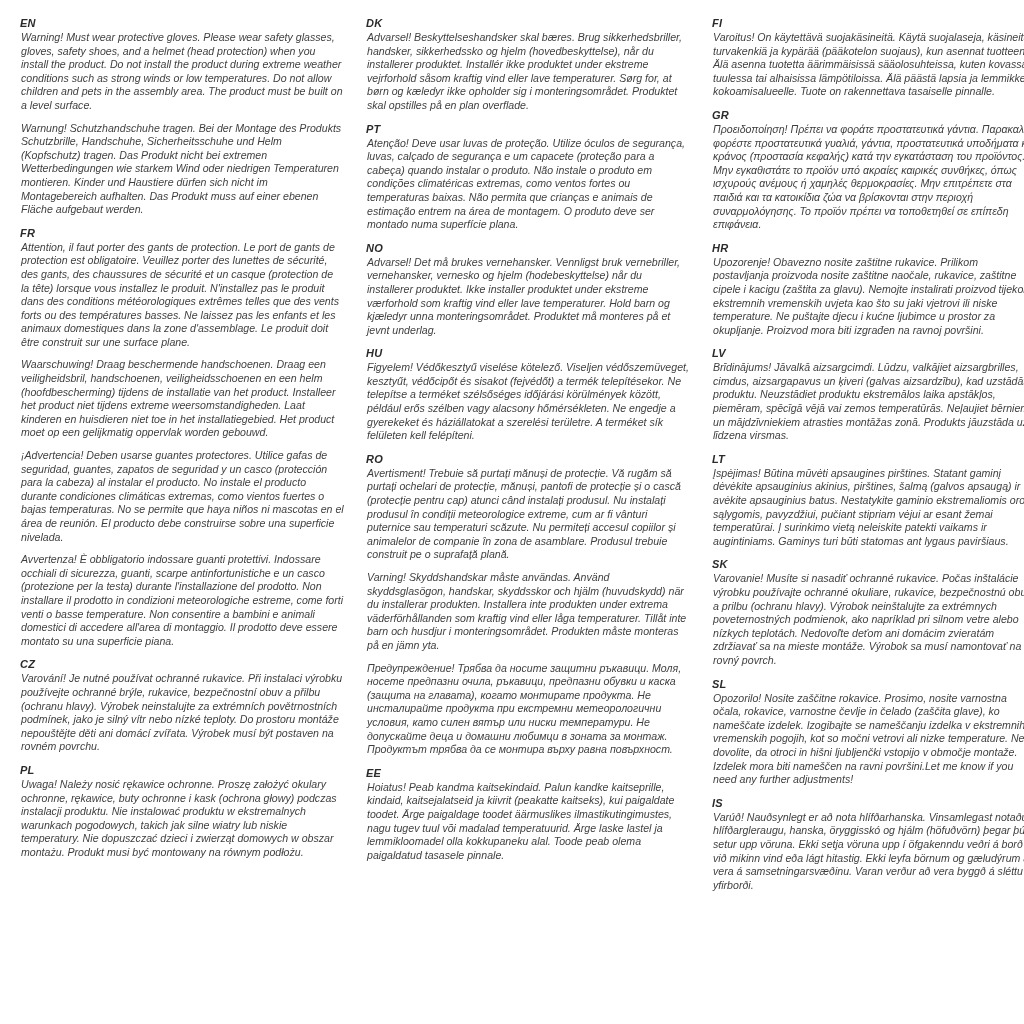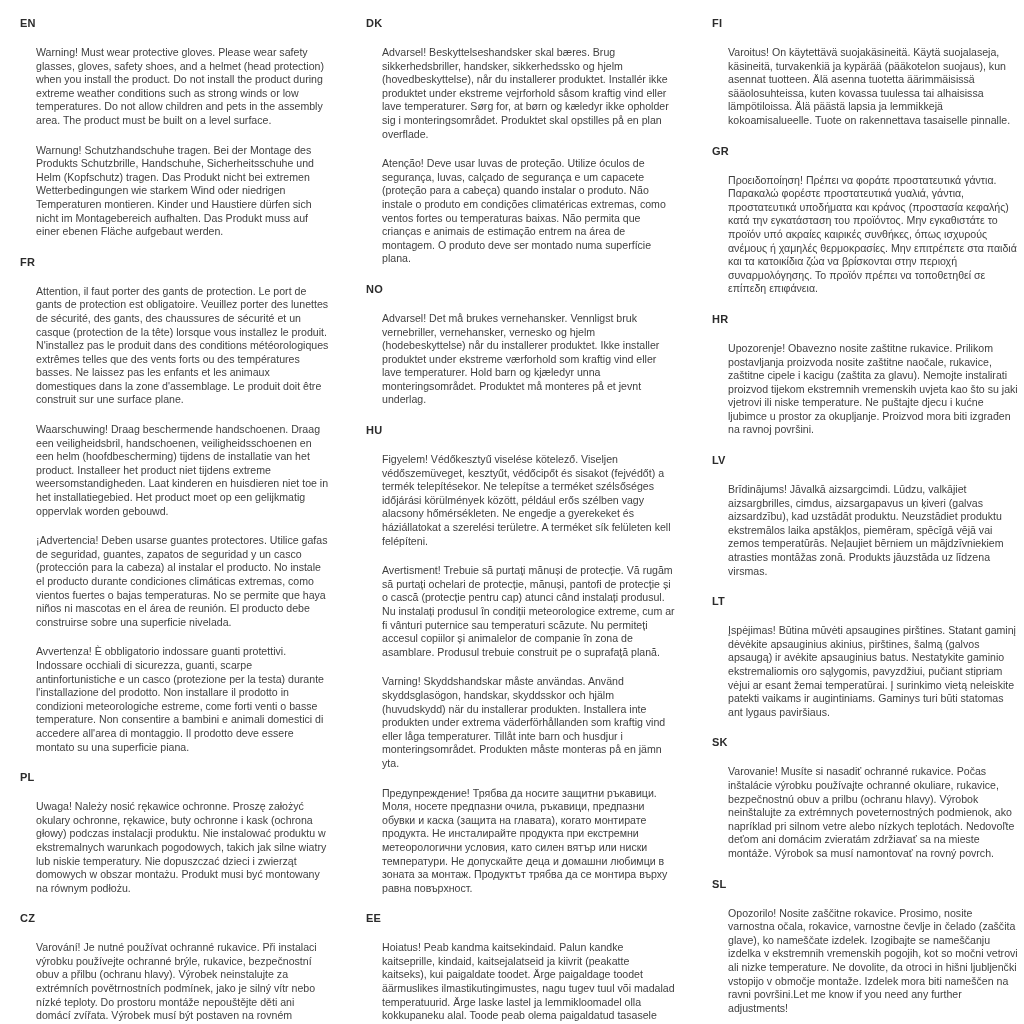--- a/index.html
+++ b/index.html
@@ -15,33 +15,34 @@
     width: 1024px;
     height: 1024px;
     padding: 16px 12px 0 20px;
     display: flex;
     gap: 21px;
     font-family: "Liberation Sans", "DejaVu Sans", sans-serif;
   }
   .column {
     width: 325px;
     flex: 0 0 325px;
+    font-style: italic;
   }
   .section {
     margin-bottom: 9px;
   }
   .lang-code {
     font-size: 11px;
     font-weight: bold;
     color: #2b2b2b;
     line-height: 14px;
     letter-spacing: 0.2px;
   }
   .warning-text {
-    margin: 16px;
+    margin: 1px;
     font-size: 10.6px;
     line-height: 13.6px;
     color: #3f3f3f;
     text-rendering: optimizeLegibility;
   }
 </style>
 </head>
 <body>
 
 <div class="page">
@@ -60,45 +61,47 @@
       <div class="section">
         <p class="warning-text">Waarschuwing! Draag beschermende handschoenen. Draag een veiligheidsbril, handschoenen, veiligheidsschoenen en een helm (hoofdbescherming) tijdens de installatie van het product. Installeer het product niet tijdens extreme weersomstandigheden. Laat kinderen en huisdieren niet toe in het installatiegebied. Het product moet op een gelijkmatig oppervlak worden gebouwd.</p>
       </div>
       <div class="section">
         <p class="warning-text">¡Advertencia! Deben usarse guantes protectores. Utilice gafas de seguridad, guantes, zapatos de seguridad y un casco (protección para la cabeza) al instalar el producto. No instale el producto durante condiciones climáticas extremas, como vientos fuertes o bajas temperaturas. No se permite que haya niños ni mascotas en el área de reunión. El producto debe construirse sobre una superficie nivelada.</p>
       </div>
       <div class="section">
         <p class="warning-text">Avvertenza! È obbligatorio indossare guanti protettivi. Indossare occhiali di sicurezza, guanti, scarpe antinfortunistiche e un casco (protezione per la testa) durante l'installazione del prodotto. Non installare il prodotto in condizioni meteorologiche estreme, come forti venti o basse temperature. Non consentire a bambini e animali domestici di accedere all'area di montaggio. Il prodotto deve essere montato su una superficie piana.</p>
       </div>
       <div class="section">
+        <div class="lang-code">CZ</div>
+        <p class="warning-text">Varování! Je nutné používat ochranné rukavice. Při instalaci výrobku používejte ochranné brýle, rukavice, bezpečnostní obuv a přilbu (ochranu hlavy). Výrobek neinstalujte za extrémních povětrnostních podmínek, jako je silný vítr nebo nízké teploty. Do prostoru montáže nepouštějte děti ani domácí zvířata. Výrobek musí být postaven na rovném povrchu.</p>
+      </div>
+      <div class="section">
         <div class="lang-code">PL</div>
         <p class="warning-text">Uwaga! Należy nosić rękawice ochronne. Proszę założyć okulary ochronne, rękawice, buty ochronne i kask (ochrona głowy) podczas instalacji produktu. Nie instalować produktu w ekstremalnych warunkach pogodowych, takich jak silne wiatry lub niskie temperatury. Nie dopuszczać dzieci i zwierząt domowych w obszar montażu. Produkt musi być montowany na równym podłożu.</p>
-      </div>
-      <div class="section">
-        <div class="lang-code">CZ</div>
-        <p class="warning-text">Varování! Je nutné používat ochranné rukavice. Při instalaci výrobku používejte ochranné brýle, rukavice, bezpečnostní obuv a přilbu (ochranu hlavy). Výrobek neinstalujte za extrémních povětrnostních podmínek, jako je silný vítr nebo nízké teploty. Do prostoru montáže nepouštějte děti ani domácí zvířata. Výrobek musí být postaven na rovném povrchu.</p>
       </div>
     </div>
   <div class="column">
       <div class="section">
         <div class="lang-code">DK</div>
         <p class="warning-text">Advarsel! Beskyttelseshandsker skal bæres. Brug sikkerhedsbriller, handsker, sikkerhedssko og hjelm (hovedbeskyttelse), når du installerer produktet. Installér ikke produktet under ekstreme vejrforhold såsom kraftig vind eller lave temperaturer. Sørg for, at børn og kæledyr ikke opholder sig i monteringsområdet. Produktet skal opstilles på en plan overflade.</p>
       </div>
       <div class="section">
+        <div class="lang-code">PT</div>
         <p class="warning-text">Atenção! Deve usar luvas de proteção. Utilize óculos de segurança, luvas, calçado de segurança e um capacete (proteção para a cabeça) quando instalar o produto. Não instale o produto em condições climatéricas extremas, como ventos fortes ou temperaturas baixas. Não permita que crianças e animais de estimação entrem na área de montagem. O produto deve ser montado numa superfície plana.</p>
       </div>
       <div class="section">
         <div class="lang-code">NO</div>
         <p class="warning-text">Advarsel! Det må brukes vernehansker. Vennligst bruk vernebriller, vernehansker, vernesko og hjelm (hodebeskyttelse) når du installerer produktet. Ikke installer produktet under ekstreme værforhold som kraftig vind eller lave temperaturer. Hold barn og kjæledyr unna monteringsområdet. Produktet må monteres på et jevnt underlag.</p>
       </div>
       <div class="section">
         <div class="lang-code">HU</div>
         <p class="warning-text">Figyelem! Védőkesztyű viselése kötelező. Viseljen védőszemüveget, kesztyűt, védőcipőt és sisakot (fejvédőt) a termék telepítésekor. Ne telepítse a terméket szélsőséges időjárási körülmények között, például erős szélben vagy alacsony hőmérsékleten. Ne engedje a gyerekeket és háziállatokat a szerelési területre. A terméket sík felületen kell felépíteni.</p>
       </div>
       <div class="section">
+        <div class="lang-code">RO</div>
         <p class="warning-text">Avertisment! Trebuie să purtați mănuși de protecție. Vă rugăm să purtați ochelari de protecție, mănuși, pantofi de protecție și o cască (protecție pentru cap) atunci când instalați produsul. Nu instalați produsul în condiții meteorologice extreme, cum ar fi vânturi puternice sau temperaturi scăzute. Nu permiteți accesul copiilor și animalelor de companie în zona de asamblare. Produsul trebuie construit pe o suprafață plană.</p>
       </div>
       <div class="section">
         <p class="warning-text">Varning! Skyddshandskar måste användas. Använd skyddsglasögon, handskar, skyddsskor och hjälm (huvudskydd) när du installerar produkten. Installera inte produkten under extrema väderförhållanden som kraftig vind eller låga temperaturer. Tillåt inte barn och husdjur i monteringsområdet. Produkten måste monteras på en jämn yta.</p>
       </div>
       <div class="section">
         <p class="warning-text">Предупреждение! Трябва да носите защитни ръкавици. Моля, носете предпазни очила, ръкавици, предпазни обувки и каска (защита на главата), когато монтирате продукта. Не инсталирайте продукта при екстремни метеорологични условия, като силен вятър или ниски температури. Не допускайте деца и домашни любимци в зоната за монтаж. Продуктът трябва да се монтира върху равна повърхност.</p>
       </div>
       <div class="section">
         <div class="lang-code">EE</div>

